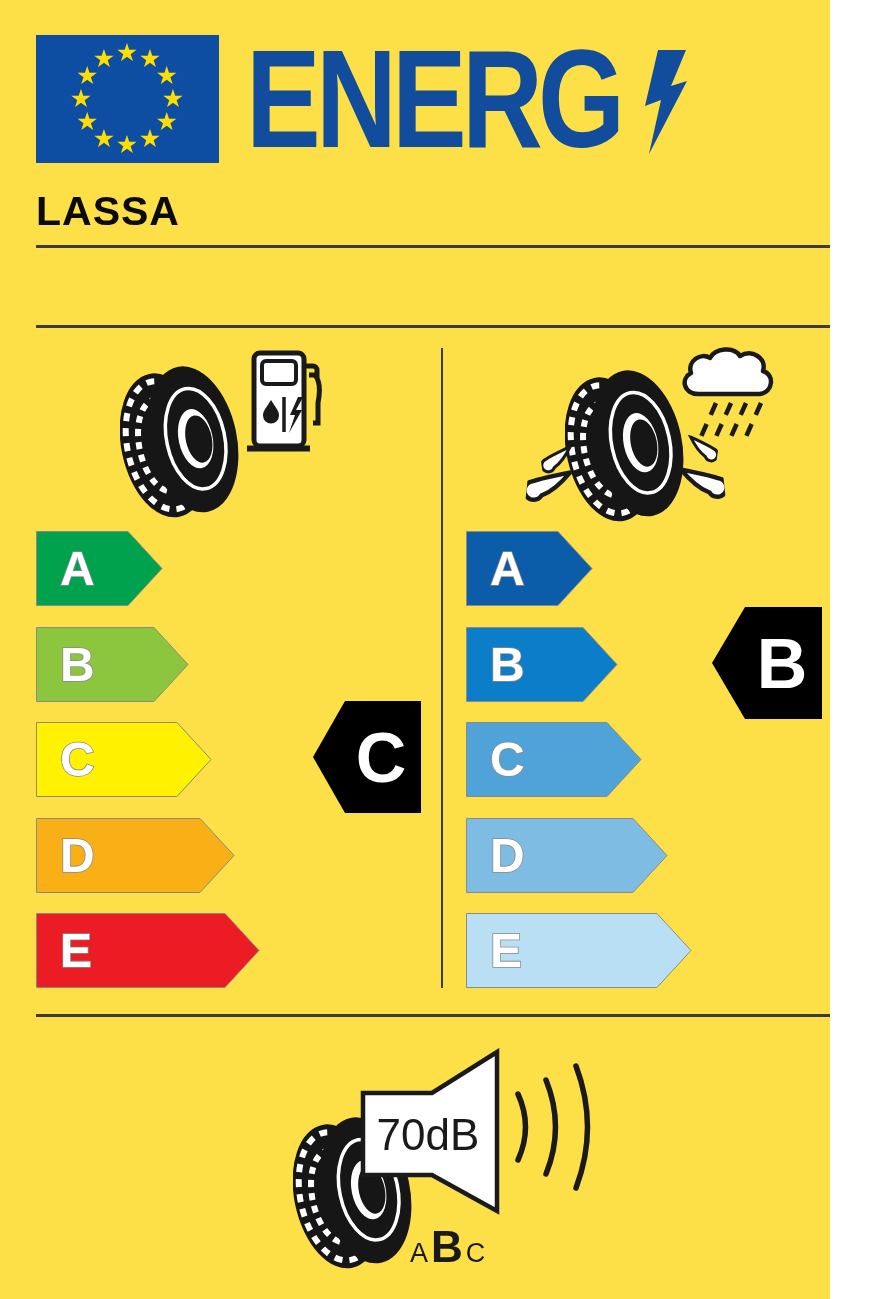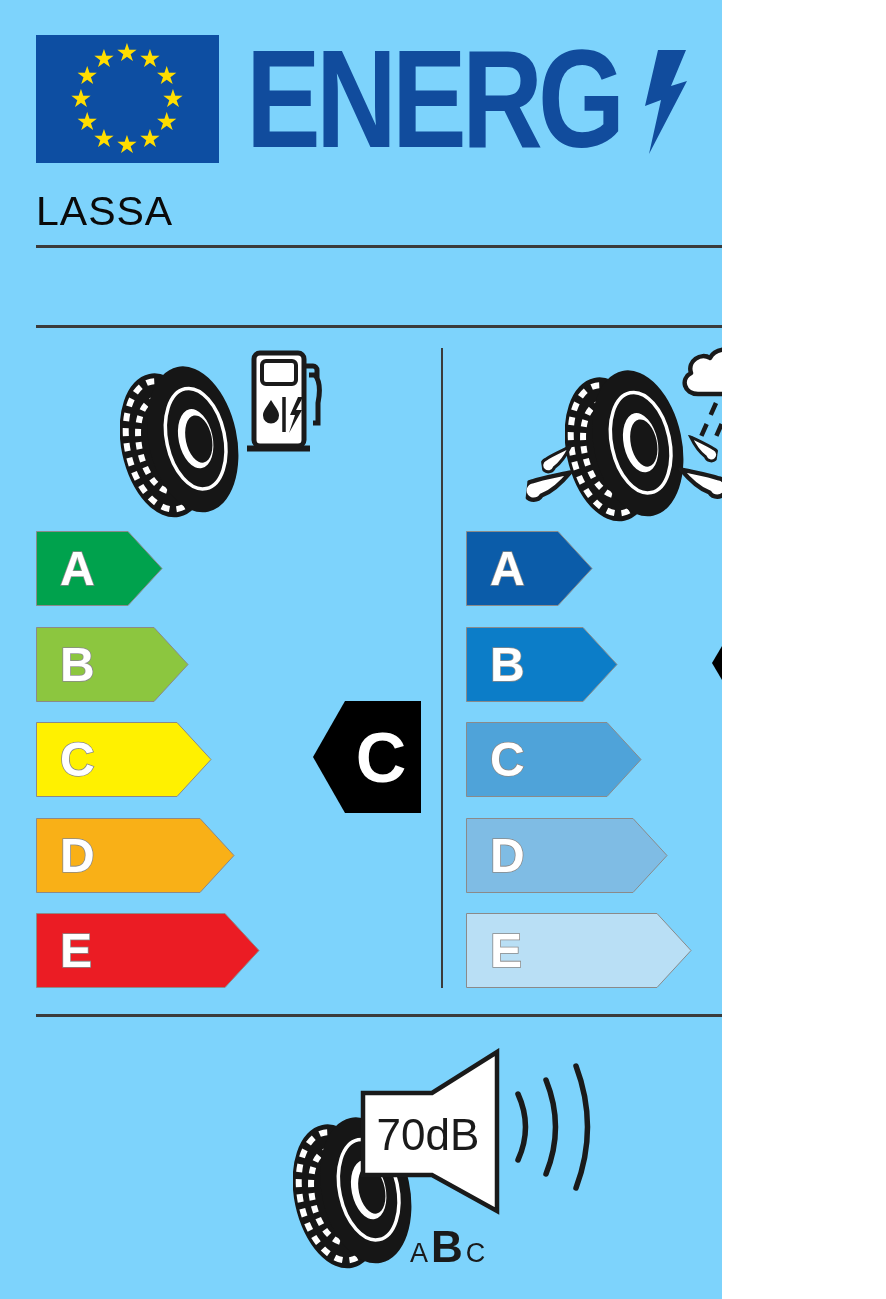--- a/index.html
+++ b/index.html
@@ -1,34 +1,34 @@
 <!DOCTYPE html>
 <html><head>
 <meta charset="utf-8">
 <style>
   html,body{margin:0;padding:0;background:#fff;}
-  .label{position:relative;width:722px;height:1299px;background:#7dd3fc;overflow:hidden;
+  .label{position:relative;width:830px;height:1299px;background:#fde047;overflow:hidden;
          font-family:"Liberation Sans",sans-serif;color:#111;}
   .abs{position:absolute;}
 
   
   .eu-flag{left:36px;top:35px;width:183px;height:128px;background:#0D4EA2;}
   .eu-star{position:absolute;left:78px;top:50px;width:26px;height:26px;text-align:center;
            line-height:26px;font-size:25px;color:#FFDD00;
            transform:rotate(var(--a)) translateY(-46px) rotate(calc(var(--a) * -1));}
   .eu-star::before{content:"★";}
 
   
   .energy-text{left:246px;top:29px;font-size:140px;font-weight:bold;line-height:1;
                letter-spacing:-6px;color:#114C9D;transform:scaleX(0.80);transform-origin:0 0;
                white-space:nowrap;}
   .bolt{left:642px;top:50px;}
 
   
-  .brand{left:36px;top:188px;font-size:41px;font-weight:normal;letter-spacing:1px;color:#0a0a0a;}
+  .brand{left:36px;top:188px;font-size:41px;font-weight:bold;letter-spacing:1px;color:#0a0a0a;}
 
   
   .hline{height:3px;background:#3b3b3b;left:36px;width:814px;}
   .vline{width:2px;background:#3b3b3b;left:441px;top:348px;height:640px;}
 
   
   .cls-letter{font-family:"Liberation Sans",sans-serif;font-size:48px;font-weight:bold;
               fill:#fff;stroke:#8a8a8a;stroke-width:1.6px;paint-order:stroke;}
   .rate-letter{font-family:"Liberation Sans",sans-serif;font-size:70px;font-weight:bold;
                fill:#fff;text-anchor:middle;}

